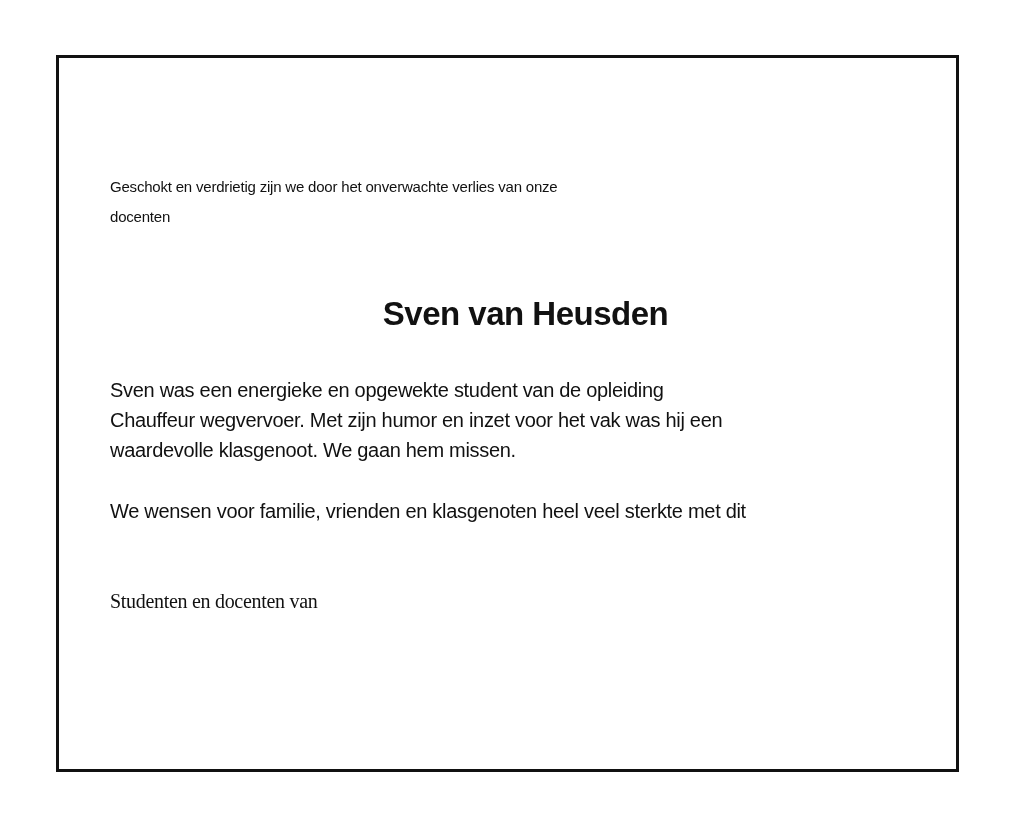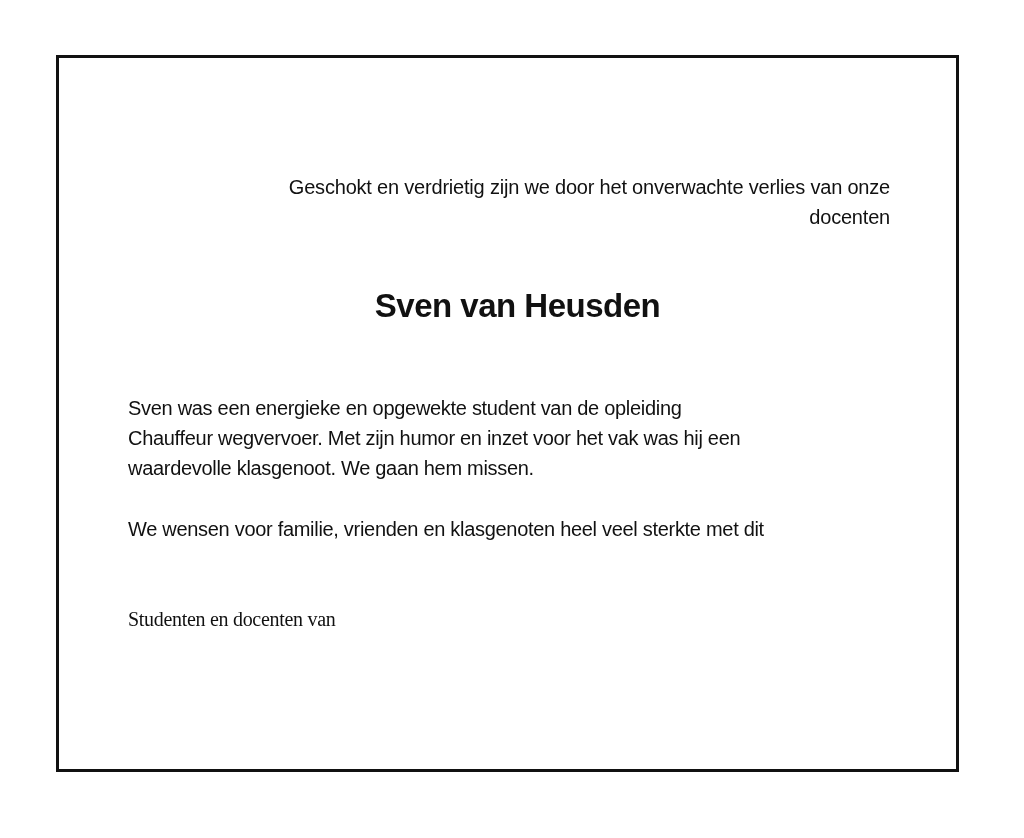--- a/index.html
+++ b/index.html
@@ -24,41 +24,40 @@
       border: 3px solid #111111;
       box-sizing: content-box;
     }
     .content {
       position: absolute;
       left: 51px;
       top: 114px;
       width: 780px;
     }
     .intro {
-      font-size: 20px;
+      font-size: 15px;
       line-height: 30px;
       margin: 0;
       letter-spacing: -0.2px;
-      text-align: right;
     }
     .name {
       font-size: 33px;
       font-weight: bold;
       text-align: center;
-      margin: 8px;
+      margin: 16px;
       position: absolute;
       top: 107px;
       left: 0;
       width: 799px;
       letter-spacing: -0.5px;
     }
     .para {
       font-size: 20px;
       line-height: 30px;
-      margin: 18px;
+      margin: 0;
       position: absolute;
       left: 0;
       width: 790px;
       letter-spacing: -0.3px;
     }
     .p1 { top: 203px; }
     .p2 { top: 324px; }
     .sig { top: 414px; font-family: Liberation Serif, serif; }
     .line { display: block; white-space: nowrap; }
   </style>

